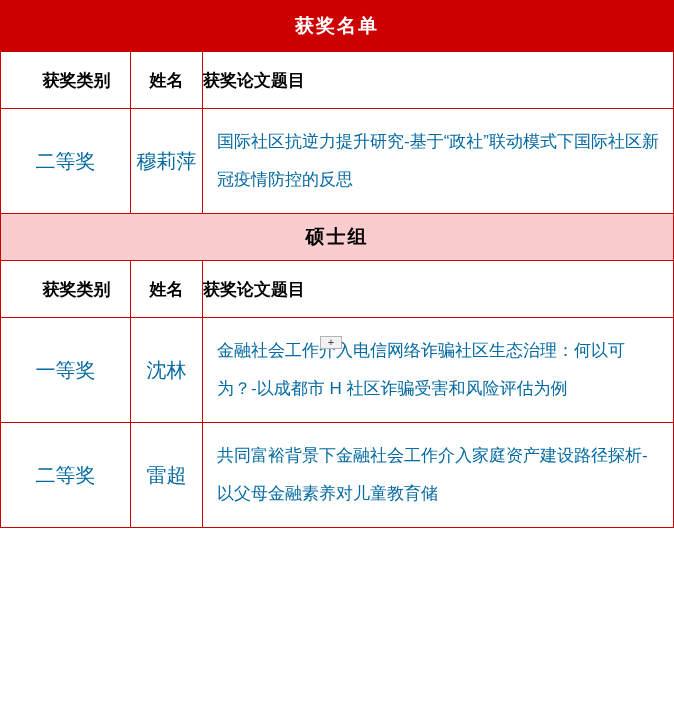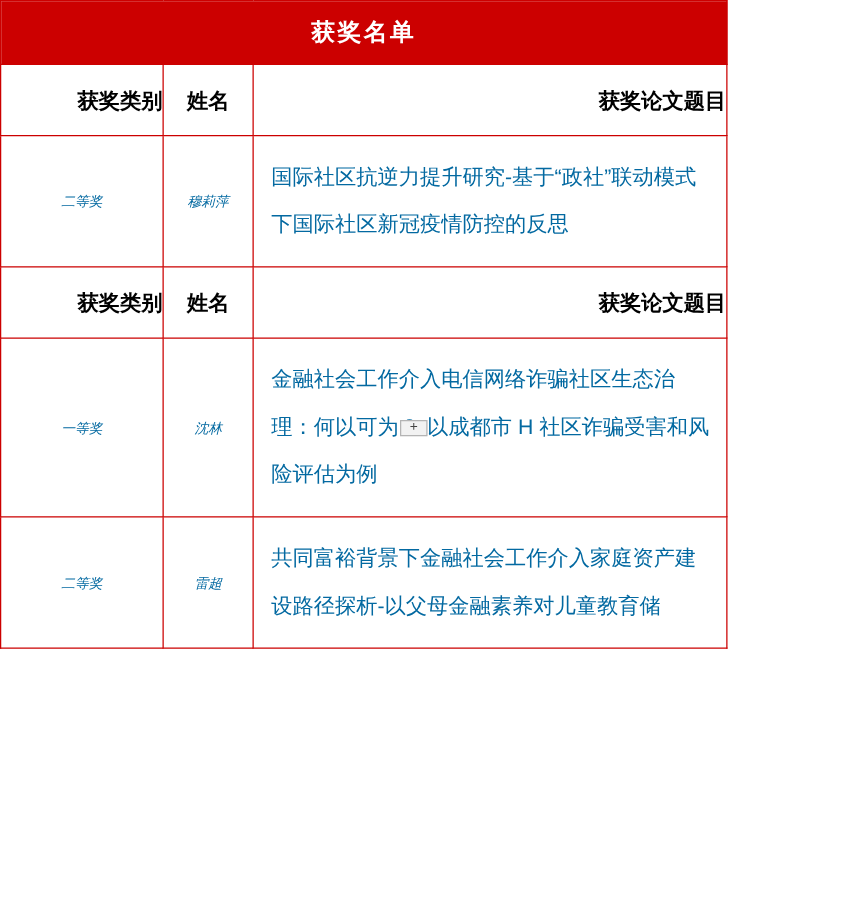--- a/index.html
+++ b/index.html
@@ -13,21 +13,21 @@
     font-family: "Liberation Sans", sans-serif;
     overflow: hidden;
   }
   .sheet {
     width: 674px;
     position: relative;
   }
   table.award-table {
     border-collapse: collapse;
     table-layout: fixed;
-    width: 582px;
+    width: 674px;
   }
   table.award-table td {
     border: 1px solid #cc0000;
     padding: 0;
     vertical-align: middle;
   }
   .title-row td {
     background: #cc0000;
     color: #ffffff;
     text-align: center;
@@ -70,32 +70,31 @@
   }
   .c-title {
     text-align: left;
   }
   .data-row .c-title {
     padding: 14px 12px 14px 14px;
     line-height: 38px;
   }
   .data-row .c-cat,
   .data-row .c-name {
-    font-size: 11px;
-    font-style: italic;
+    font-size: 20px;
   }
   .header-row .c-cat {
     padding-left: 22px;
-    text-align: right;
+    text-align: center;
   }
   .header-row .c-name {
     text-align: center;
   }
   .header-row .c-title {
-    text-align: right;
+    text-align: left;
   }
   
   .plus-handle {
     position: absolute;
     left: 320px;
     width: 22px;
     height: 13px;
     background: #f2f2f2;
     border: 1px solid #b4b4b4;
     color: #444444;
@@ -130,20 +129,23 @@
         <td class="c-name">姓名</td>
         <td class="c-title">获奖论文题目</td>
       </tr>
 
       <tr class="data-row">
         <td class="c-cat">二等奖</td>
         <td class="c-name">穆莉萍</td>
         <td class="c-title">国际社区抗逆力提升研究-基于“政社”联动模式下国际社区新冠疫情防控的反思</td>
       </tr>
 
+      <tr class="group-row">
+        <td colspan="3">硕士组</td>
+      </tr>
 
       <tr class="header-row">
         <td class="c-cat">获奖类别</td>
         <td class="c-name">姓名</td>
         <td class="c-title">获奖论文题目</td>
       </tr>
 
       <tr class="data-row">
         <td class="c-cat">一等奖</td>
         <td class="c-name">沈林</td>

